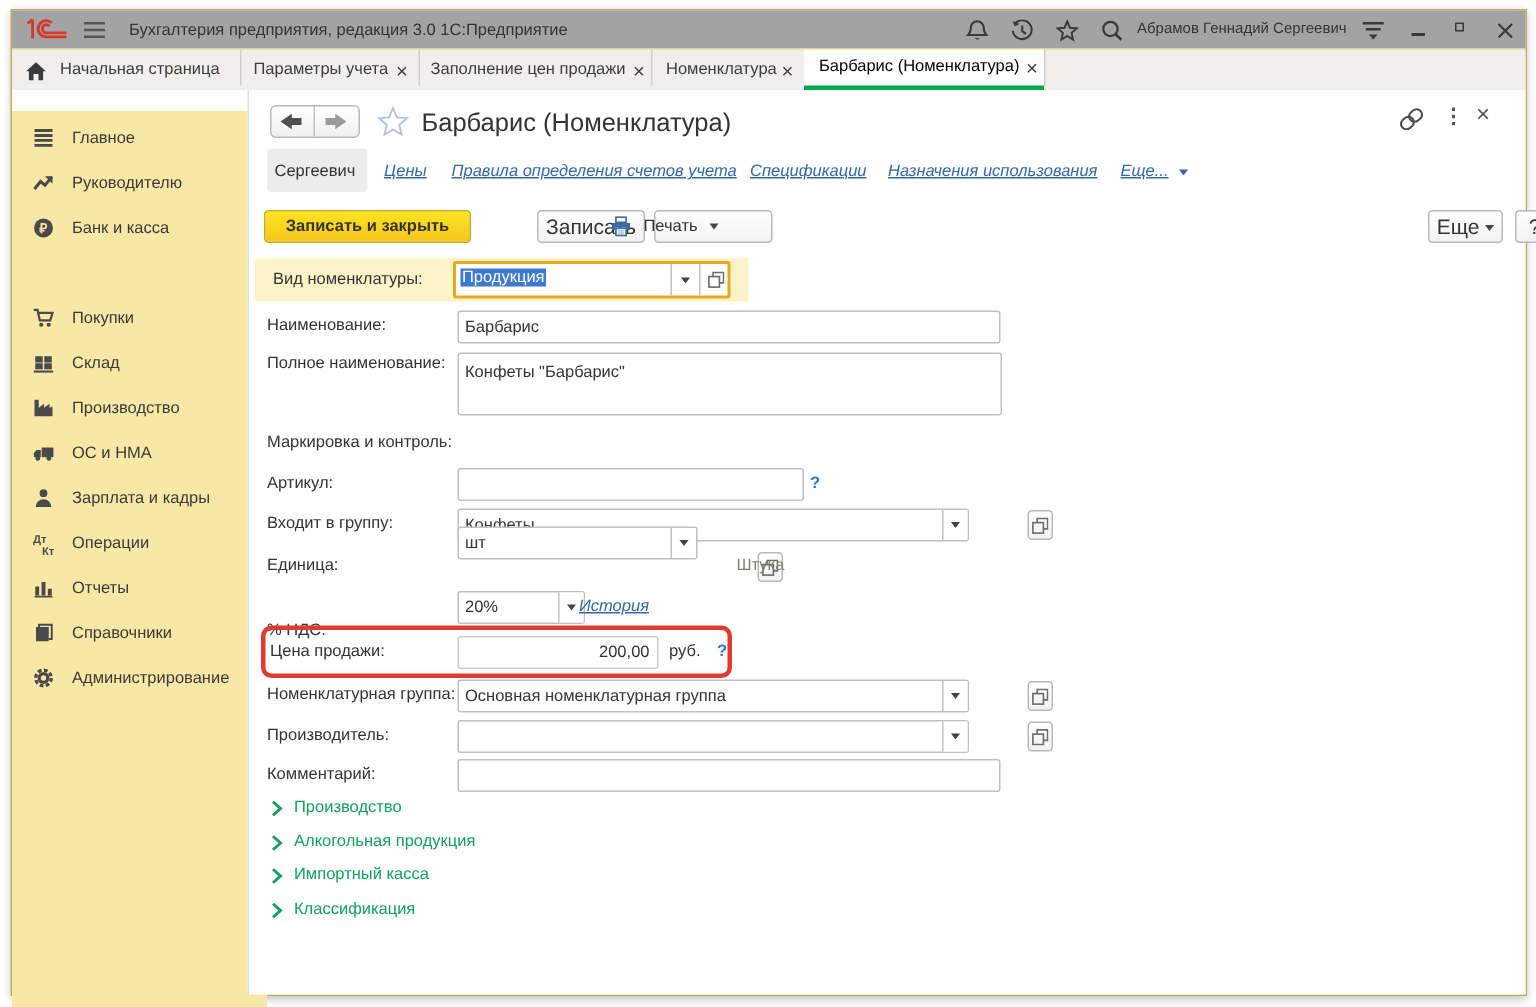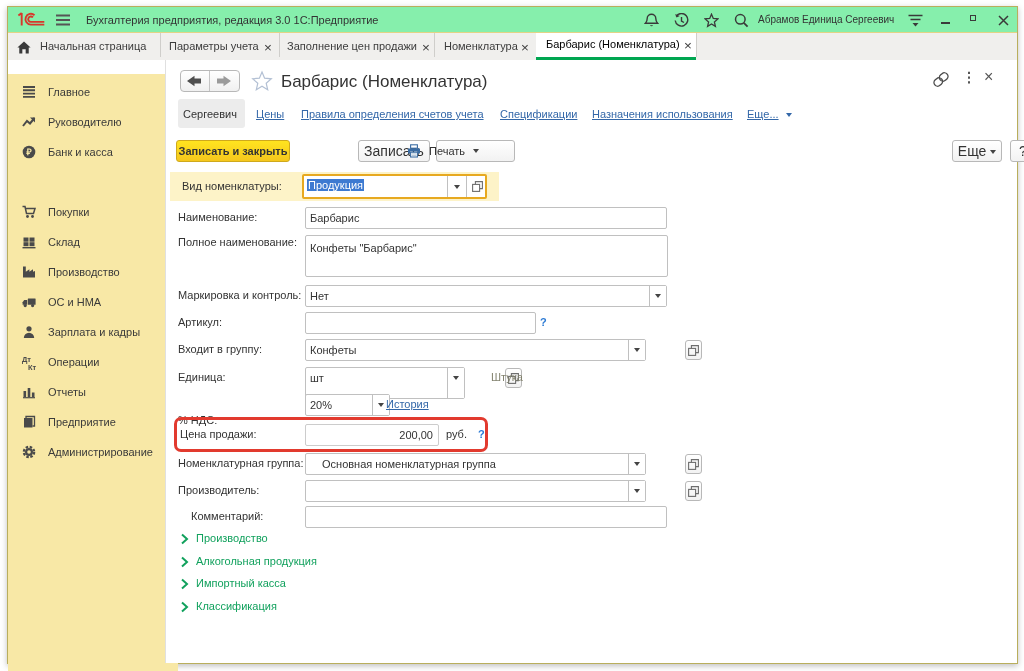--- a/index.html
+++ b/index.html
@@ -1,39 +1,39 @@
 <!DOCTYPE html>
 <html><head><meta charset="utf-8">
 <style>
 * { margin:0; padding:0; box-sizing:border-box; }
 html,body { width:1024px; height:671px; background:#fff; font-family:"Liberation Sans",sans-serif; overflow:hidden; }
 #win { position:absolute; left:7px; top:6px; width:1011px; height:658px; background:#fff; border:1px solid #b9ae5c; box-shadow:0 2px 6px rgba(0,0,0,0.25); }
 .abs { position:absolute; }
 
-#titlebar { position:absolute; left:0; top:0; width:100%; height:26px; background:#86efac; border-bottom:1px solid #e3d386; }
+#titlebar { position:absolute; left:0; top:0; width:100%; height:26px; background:#a3a3a3; border-bottom:1px solid #e3d386; }
 #titlebar .ttext { position:absolute; left:78px; top:7px; font-size:11px; color:#333; }
 
 #tabbar { position:absolute; left:0; top:26px; width:100%; height:27px; background:#f0efed; }
 .tab { position:absolute; top:0; height:27px; font-size:11px; color:#3c3c3c; }
 .tab .tx { position:absolute; top:7px; }
 .tsep { position:absolute; top:0; height:24px; width:1px; background:#cfcecb; }
 .tclose { color:#3c3c3c; font-size:13.5px; top:4.5px; }
 #activetab { position:absolute; background:#fff; border-bottom:3px solid #00a651; top:0; height:27px; }
 
 #sidebar { position:absolute; left:0; top:67px; width:170px; height:603px; background:#f8e8a6; }
 .sbitem { position:absolute; left:0; width:157px; height:30px; }
 .sbitem .ic { position:absolute; left:14px; top:8px; width:14px; height:14px; }
 .sbitem .tx { position:absolute; left:40px; top:9px; font-size:11px; color:#3a3a3a; }
 
 #panel { position:absolute; left:157px; top:53px; width:852px; height:603px; background:#fff; border-left:1px solid #e0e0e0; }
 
 .btn { position:absolute; border:1px solid #b8b8b8; border-radius:3px; background:linear-gradient(#ffffff,#f2f2f2); font-size:14px; color:#333; text-align:center;margin-left:36px; }
 .input { position:absolute; border:1px solid #c0c0c0; border-radius:2px; background:#fff; font-size:11px; color:#333; }
 .lbl { position:absolute; font-size:11px; color:#333; white-space:nowrap; }
-.link { font-size:11px; color:#3367a8; text-decoration:underline; white-space:nowrap; position:absolute; }
+.link { font-size:11px; color:#3367a8; text-decoration:underline; white-space:nowrap; position:absolute;font-style:italic; }
 .glink { position:absolute; font-size:11px; color:#11a15d; white-space:nowrap; }
 .ddbtn { position:absolute; right:0; top:0; bottom:0; width:17px; border-left:1px solid #c0c0c0; background:#fff; }
 .caret { position:absolute; width:0; height:0; border-left:3.5px solid transparent; border-right:3.5px solid transparent; border-top:4px solid #444; }
 </style></head>
 <body>
 <div id="win">
   <div id="titlebar">
     <svg class="abs" style="left:9px;top:5px" width="38" height="15" viewBox="0 0 38 15">
       <g stroke="#d8372b" fill="none">
         <path d="M1.4 3.6 L4.7 1.1 M4.7 0.95 V13.6" stroke-width="1.9"></path>
@@ -54,21 +54,21 @@
         <path d="M1.2 1 L2.5 4.5 L5.8 3" fill="#3a3a3a"></path>
         <path d="M7.5 4 V8 L10 9.5" stroke="#3a3a3a" stroke-width="1.4" fill="none"></path>
       </svg>
     <svg class="abs" style="left:696px;top:6px" width="15" height="15" viewBox="0 0 15 15">
         <path d="M7.5 1.2 L9.3 5.5 L13.9 5.9 L10.4 8.9 L11.4 13.4 L7.5 11 L3.6 13.4 L4.6 8.9 L1.1 5.9 L5.7 5.5 Z" fill="none" stroke="#3a3a3a" stroke-width="1.3"></path>
       </svg>
     <svg class="abs" style="left:726px;top:6px" width="15" height="15" viewBox="0 0 15 15">
         <circle cx="6.3" cy="6.3" r="4.8" fill="none" stroke="#3a3a3a" stroke-width="1.5"></circle>
         <path d="M9.8 9.8 L13.6 13.6" stroke="#3a3a3a" stroke-width="1.8"></path>
       </svg>
-    <div class="abs" style="left:750px;top:7px;font-size:10px;color:#333">Абрамов Единица Сергеевич</div>
+    <div class="abs" style="left:750px;top:7px;font-size:10px;color:#333">Абрамов Геннадий Сергеевич</div>
     <svg class="abs" style="left:900px;top:7px" width="15" height="14" viewBox="0 0 15 14">
         <path d="M0.5 1.5 h14 M2.5 5.5 h10" stroke="#3a3a3a" stroke-width="1.7" fill="none"></path>
         <path d="M4.5 9 h6 l-3 3.4 Z" fill="#3a3a3a"></path>
       </svg>
     <div class="abs" style="left:933px;top:15px;width:9px;height:2px;background:#3a3a3a"></div>
     <div class="abs" style="left:962px;top:8px;width:5.5px;height:5.5px;border:1.5px solid #3a3a3a"></div>
     <svg class="abs" style="left:990px;top:7.5px" width="11" height="11" viewBox="0 0 11 11">
         <path d="M1 1 L10 10 M10 1 L1 10" stroke="#3a3a3a" stroke-width="1.5"></path>
       </svg>
   </div>
@@ -175,21 +175,21 @@
           <rect x="9.9" y="7.5" width="2.6" height="4.5" fill="#4a4a4a"></rect>
           <path d="M1 12.7 h12" stroke="#4a4a4a" stroke-width="1.2"></path>
         </svg>
         <span class="tx">Отчеты</span>
       </div>
     <div class="sbitem" style="top:333px">
         <svg class="ic" viewBox="0 0 14 14">
           <rect x="2" y="3" width="8.5" height="9.5" fill="#4a4a4a"></rect>
           <path d="M4 3 V1.5 H12.5 V11 H10.5" stroke="#4a4a4a" stroke-width="1.3" fill="none"></path>
         </svg>
-        <span class="tx">Предприятие</span>
+        <span class="tx">Справочники</span>
       </div>
     <div class="sbitem" style="top:363px">
         <svg class="ic" viewBox="0 0 14 14">
           <circle cx="7" cy="7" r="4" fill="#4a4a4a"></circle>
           <circle cx="7" cy="7" r="5.2" fill="none" stroke="#4a4a4a" stroke-width="2.2" stroke-dasharray="2.5 1.6"></circle>
           <circle cx="7" cy="7" r="1.8" fill="#f8e8a6"></circle>
         </svg>
         <span class="tx">Администрирование</span>
       </div>
   </div>
@@ -218,21 +218,21 @@
 
     <div class="abs" style="left:12px;top:39px;width:67px;height:29px;background:#ececec;border-radius:3px"></div>
     <div class="abs lbl" style="left:17px;top:48px">Сергеевич</div>
     <a class="link" style="left:90px;top:48px">Цены</a>
     <a class="link" style="left:135px;top:48px">Правила определения счетов учета</a>
     <a class="link" style="left:334px;top:48px">Спецификации</a>
     <a class="link" style="left:426px;top:48px">Назначения использования</a>
     <a class="link" style="left:581px;top:48px">Еще...</a>
     <div class="caret" style="left:620px;top:53px;border-top-color:#3367a8"></div>
 
-    <div class="abs" style="left:10px;top:80px;width:114px;height:22px;background:linear-gradient(#ffe41f,#f5c71d);border:1px solid #cfa91c;border-radius:3px;font-size:11px;font-weight:bold;color:#333;text-align:center;line-height:20px">Записать и закрыть</div>
+    <div class="abs" style="left:10px;top:80px;width:138px;height:22px;background:linear-gradient(#ffe41f,#f5c71d);border:1px solid #cfa91c;border-radius:3px;font-size:11px;font-weight:bold;color:#333;text-align:center;line-height:20px">Записать и закрыть</div>
     <div class="btn" style="left:156px;top:80px;width:72px;height:22px;line-height:20px">Записать</div>
     <div class="btn" style="left:234px;top:80px;width:79px;height:22px"></div>
     <svg class="abs" style="left:241px;top:84px" width="14" height="14" viewBox="0 0 14 14">
         <g>
           <rect x="3.6" y="0.8" width="6.8" height="3.4" fill="#fff" stroke="#3a6ca3" stroke-width="1.1"></rect>
           <path d="M1 4.6 H13 V9.4 H11 V7.6 H3 V9.4 H1 Z" fill="#3a6ca3"></path>
           <rect x="3.6" y="8.2" width="6.8" height="4.8" fill="#fff" stroke="#3a6ca3" stroke-width="1.1"></rect>
           <path d="M4.8 9.9 H9.2 M4.8 11.4 H9.2" stroke="#9ab4cd" stroke-width="0.8"></path>
         </g>
       </svg>
@@ -254,42 +254,37 @@
             <path d="M3.4 3.4 V0.6 H10.4 V7.6 H7.6"></path>
           </g>
         </svg>
     </div>
 
     <div class="abs lbl" style="left:12px;top:151px">Наименование:</div>
     <div class="input" style="left:139px;top:147px;width:362px;height:22px;line-height:20px;padding-left:4px">Барбарис</div>
     <div class="abs lbl" style="left:12px;top:176px">Полное наименование:</div>
     <div class="input" style="left:139px;top:175px;width:363px;height:42px;line-height:18px;padding:3px 4px">Конфеты "Барбарис"</div>
     <div class="abs lbl" style="left:12px;top:229px">Маркировка и контроль:</div>
-    <div class="input" style="left:139px;top:225px;width:362px;height:22px;line-height:20px;padding-left:4px">Нет
-      <div class="ddbtn">
-          <div class="caret" style="left:4.5px;top:8px"></div>
-        </div>
-    </div>
     <div class="abs lbl" style="left:12px;top:256px">Артикул:</div>
     <div class="input" style="left:139px;top:252px;width:231px;height:22px"></div>
     <div class="abs" style="left:374px;top:256px;font-size:11px;font-weight:bold;color:#2d7bd4">?</div>
     <div class="abs lbl" style="left:12px;top:283px">Входит в группу:</div>
     <div class="input" style="left:139px;top:279px;width:341px;height:22px;line-height:20px;padding-left:4px">Конфеты
       <div class="ddbtn">
           <div class="caret" style="left:4.5px;top:8px"></div>
         </div>
     </div>
     <div class="btn openbtn" style="left:483px;top:280px;width:17px;height:20px"><svg style="margin-top:4px" width="11" height="11" viewBox="0 0 11 11">
           <g fill="none" stroke="#6e6e6e" stroke-width="1.1">
             <rect x="0.6" y="3.4" width="7" height="7"></rect>
             <path d="M3.4 3.4 V0.6 H10.4 V7.6 H7.6"></path>
           </g>
         </svg></div>
     <div class="abs lbl" style="left:12px;top:311px">Единица:</div>
-    <div class="input" style="left:139px;top:307px;width:160px;height:32px;line-height:20px;padding-left:4px">шт
+    <div class="input" style="left:139px;top:291px;width:160px;height:22px;line-height:20px;padding-left:4px">шт
       <div class="ddbtn">
           <div class="caret" style="left:4.5px;top:8px"></div>
         </div>
     </div>
     <div class="btn openbtn" style="left:303px;top:308px;width:17px;height:20px"><svg style="margin-top:4px" width="11" height="11" viewBox="0 0 11 11">
           <g fill="none" stroke="#6e6e6e" stroke-width="1.1">
             <rect x="0.6" y="3.4" width="7" height="7"></rect>
             <path d="M3.4 3.4 V0.6 H10.4 V7.6 H7.6"></path>
           </g>
         </svg></div>
@@ -301,21 +296,21 @@
         </div>
     </div>
     <a class="link" style="left:220px;top:338px">История</a>
 
     <div class="abs" style="left:8px;top:357px;width:314px;height:35px;border:3px solid #e23a2e;border-radius:7px"></div>
     <div class="abs lbl" style="left:14px;top:368px">Цена продажи:</div>
     <div class="input" style="left:139px;top:364px;width:134px;height:22px;line-height:20px;text-align:right;padding-right:5px;border-color:#ccc">200,00</div>
     <div class="abs lbl" style="left:280px;top:368px">руб.</div>
     <div class="abs" style="left:312px;top:368px;font-size:11px;font-weight:bold;color:#2d7bd4">?</div>
     <div class="abs lbl" style="left:12px;top:397px">Номенклатурная группа:</div>
-    <div class="input" style="left:139px;top:393px;width:341px;height:22px;line-height:20px;padding-left:16px">Основная номенклатурная группа
+    <div class="input" style="left:139px;top:393px;width:341px;height:22px;line-height:20px;padding-left:4px">Основная номенклатурная группа
       <div class="ddbtn">
           <div class="caret" style="left:4.5px;top:8px"></div>
         </div>
     </div>
     <div class="btn openbtn" style="left:483px;top:394px;width:17px;height:20px"><svg style="margin-top:4px" width="11" height="11" viewBox="0 0 11 11">
           <g fill="none" stroke="#6e6e6e" stroke-width="1.1">
             <rect x="0.6" y="3.4" width="7" height="7"></rect>
             <path d="M3.4 3.4 V0.6 H10.4 V7.6 H7.6"></path>
           </g>
         </svg></div>
@@ -324,21 +319,21 @@
       <div class="ddbtn">
           <div class="caret" style="left:4.5px;top:8px"></div>
         </div>
     </div>
     <div class="btn openbtn" style="left:483px;top:421px;width:17px;height:20px"><svg style="margin-top:4px" width="11" height="11" viewBox="0 0 11 11">
           <g fill="none" stroke="#6e6e6e" stroke-width="1.1">
             <rect x="0.6" y="3.4" width="7" height="7"></rect>
             <path d="M3.4 3.4 V0.6 H10.4 V7.6 H7.6"></path>
           </g>
         </svg></div>
-    <div class="abs lbl" style="left:25px;top:450px">Комментарий:</div>
+    <div class="abs lbl" style="left:12px;top:450px">Комментарий:</div>
     <div class="input" style="left:139px;top:446px;width:362px;height:22px"></div>
 
     <svg class="abs" style="left:14px;top:473px" width="9" height="12" viewBox="0 0 9 12">
         <path d="M2 1.5 L7 6 L2 10.5" stroke="#11a15d" stroke-width="2" fill="none"></path>
       </svg>
     <div class="glink" style="left:30px;top:472px">Производство</div>
     <svg class="abs" style="left:14px;top:496px" width="9" height="12" viewBox="0 0 9 12">
         <path d="M2 1.5 L7 6 L2 10.5" stroke="#11a15d" stroke-width="2" fill="none"></path>
       </svg>
     <div class="glink" style="left:30px;top:495px">Алкогольная продукция</div>

